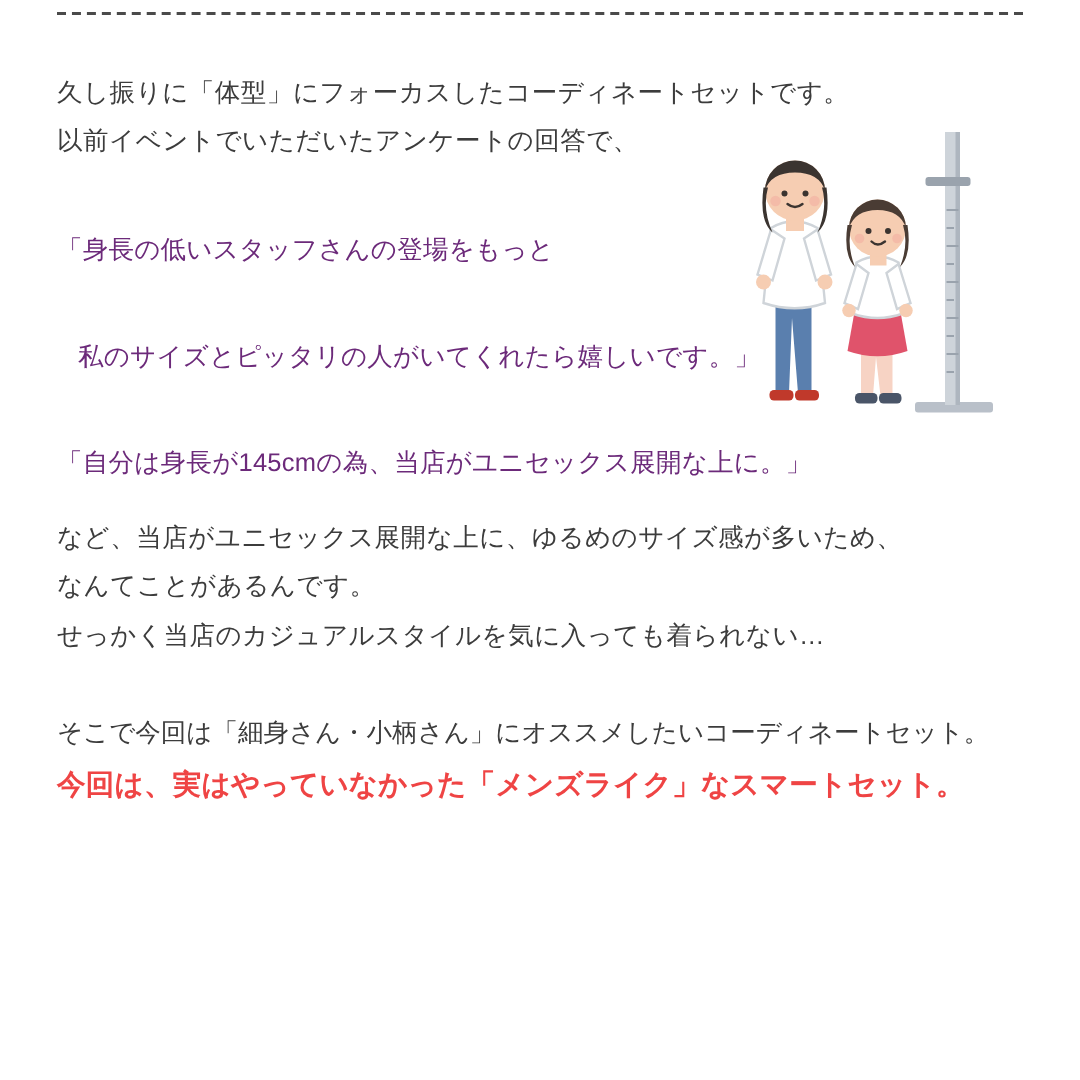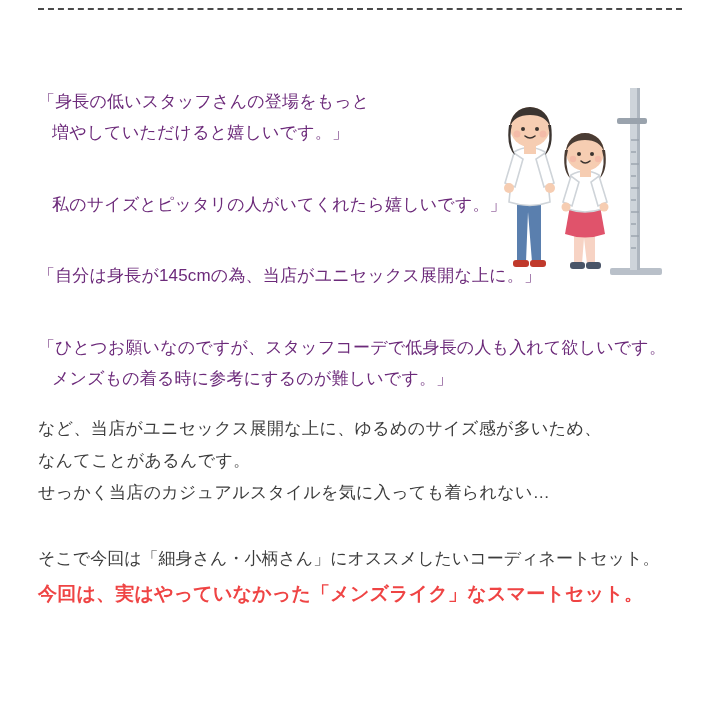--- a/index.html
+++ b/index.html
@@ -178,36 +178,35 @@
         <circle cx="122" cy="74" r="2" fill="#3b3430"></circle>
         <path d="M111 81 q4 4 9 0" stroke="#3b3430" stroke-width="1.6" fill="none" stroke-linecap="round"></path>
         <circle cx="103" cy="79" r="3.2" fill="#f4b3a4" opacity="0.7"></circle>
         <circle cx="128" cy="79" r="3.2" fill="#f4b3a4" opacity="0.7"></circle>
       </g>
     </svg>
   </div>
 
   <div class="content">
 
+    <div class="para intro">
+      <span class="line">久し振りに「体型」にフォーカスしたコーディネートセットです。</span><br>
+      <span class="line">以前イベントでいただいたアンケートの回答で、</span>
+    </div>
 
     <div class="quotes">
       <div class="quote">
         <span>「身長の低いスタッフさんの登場をもっと</span>
-        <span class="l2">増やしていただけると嬉しいです。」</span>
       </div>
       <div class="quote">
         <span class="l2">私のサイズとピッタリの人がいてくれたら嬉しいです。」</span>
       </div>
       <div class="quote">
         <span>「自分は身長が145cmの為、当店がユニセックス展開な上に。」</span>
       </div>
-      <div class="quote">
-        <span>「ひとつお願いなのですが、スタッフコーデで低身長の人も入れて欲しいです。</span>
-        <span class="l2">メンズもの着る時に参考にするのが難しいです。」</span>
-      </div>
     </div>
 
     <div class="para mid">
       <span class="line">など、当店がユニセックス展開な上に、ゆるめのサイズ感が多いため、</span>
       <span class="line">なんてことがあるんです。</span>
       <span class="line">せっかく当店のカジュアルスタイルを気に入っても着られない…</span>
     </div>
 
     <div class="closing">
       <span class="line1">そこで今回は「細身さん・小柄さん」にオススメしたいコーディネートセット。</span>

